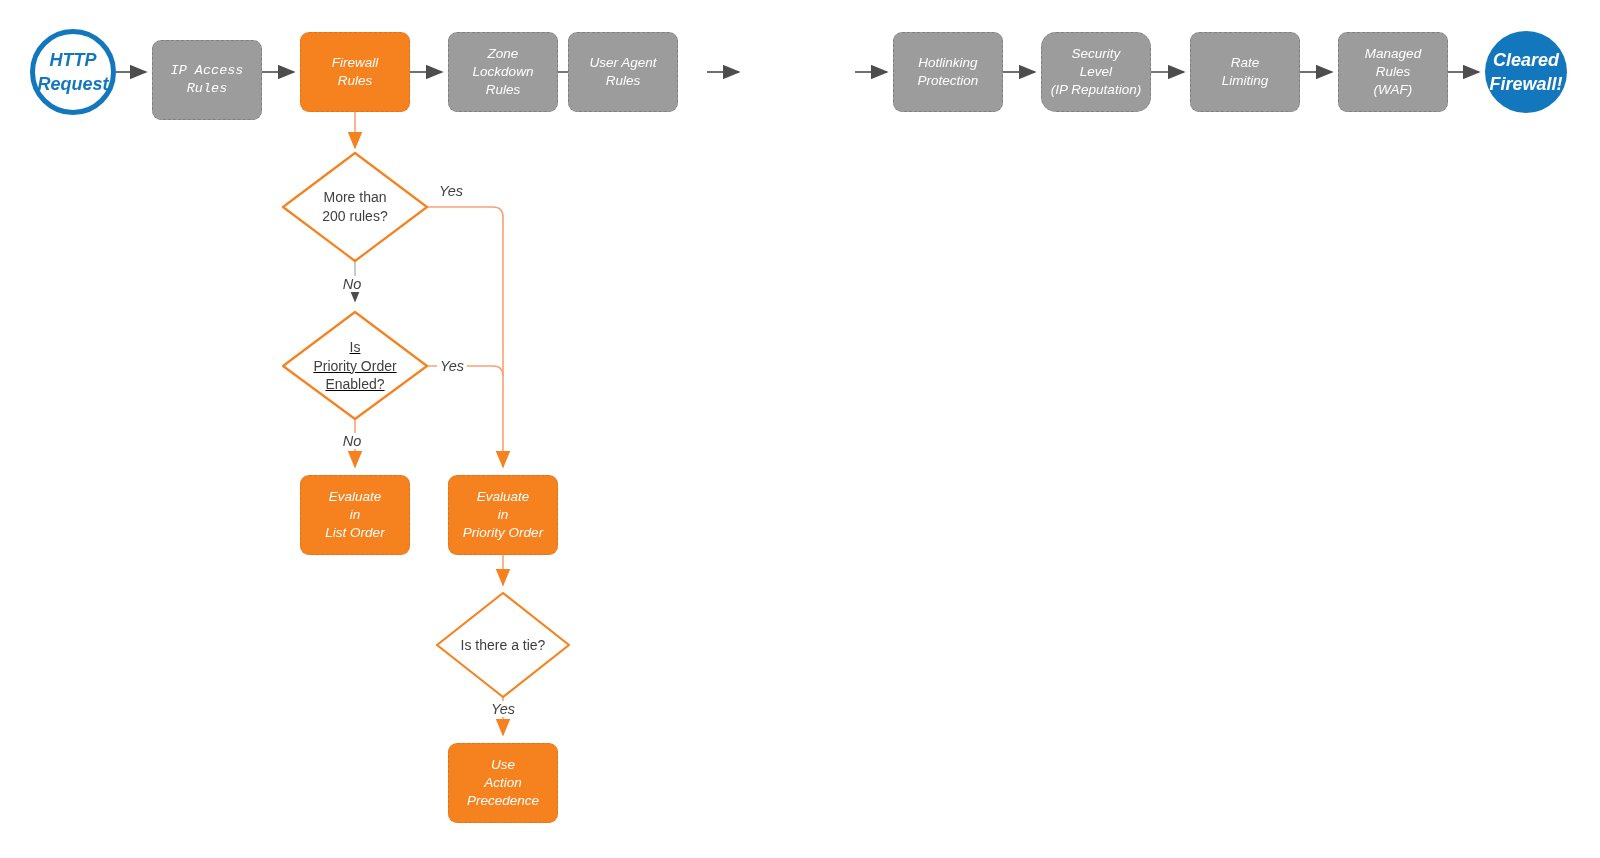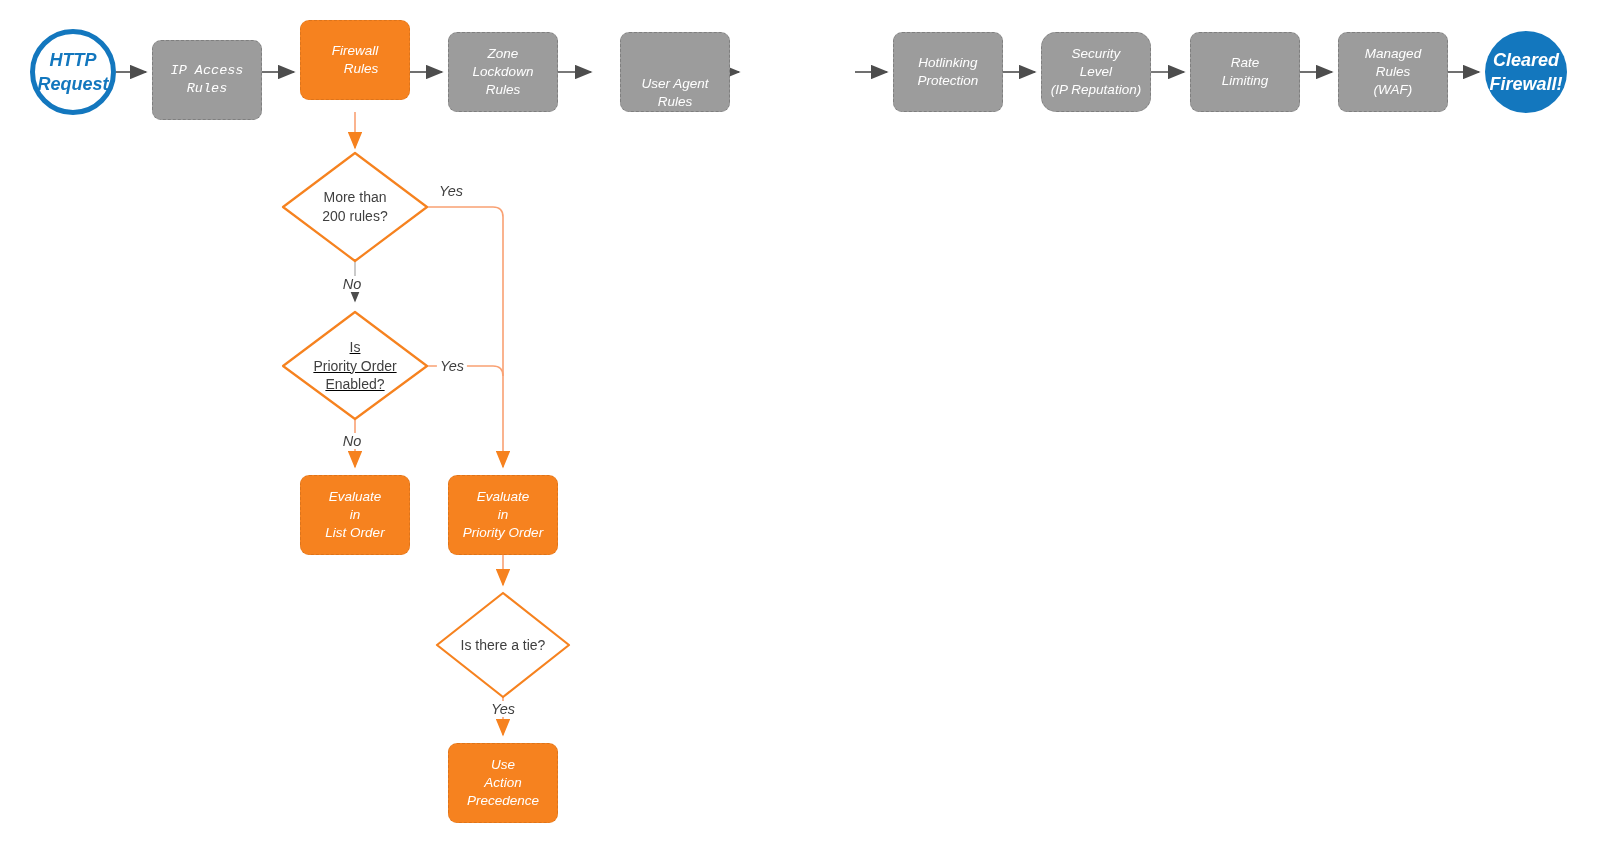--- a/index.html
+++ b/index.html
@@ -90,30 +90,30 @@
   </div>
   <div class="node circle end" style="left:1485px;top:31px;">
     <span class="label">Cleared
 Firewall!</span>
   </div>
 
   <div class="node box gray" style="left:152px;top:40px;font-family:Liberation Mono, monospace;">
     <span class="label">IP Access
 Rules</span>
   </div>
-  <div class="node box orangebox" style="left:300px;top:20px;text-align:right;">
+  <div class="node box orangebox" style="left:300px;top:32px;">
     <span class="label">Firewall
 Rules</span>
   </div>
   <div class="node box gray" style="left:448px;top:32px;">
     <span class="label">Zone
 Lockdown
 Rules</span>
   </div>
-  <div class="node box gray" style="left:620px;top:32px;align-items:flex-end;">
+  <div class="node box gray" style="left:568px;top:32px;">
     <span class="label">User Agent
 Rules</span>
   </div>
   <div class="node box gray" style="left:893px;top:32px;">
     <span class="label">Hotlinking
 Protection</span>
   </div>
   <div class="node box gray" style="left:1041px;top:32px;border-radius:15px;">
     <span class="label">Security
 Level

